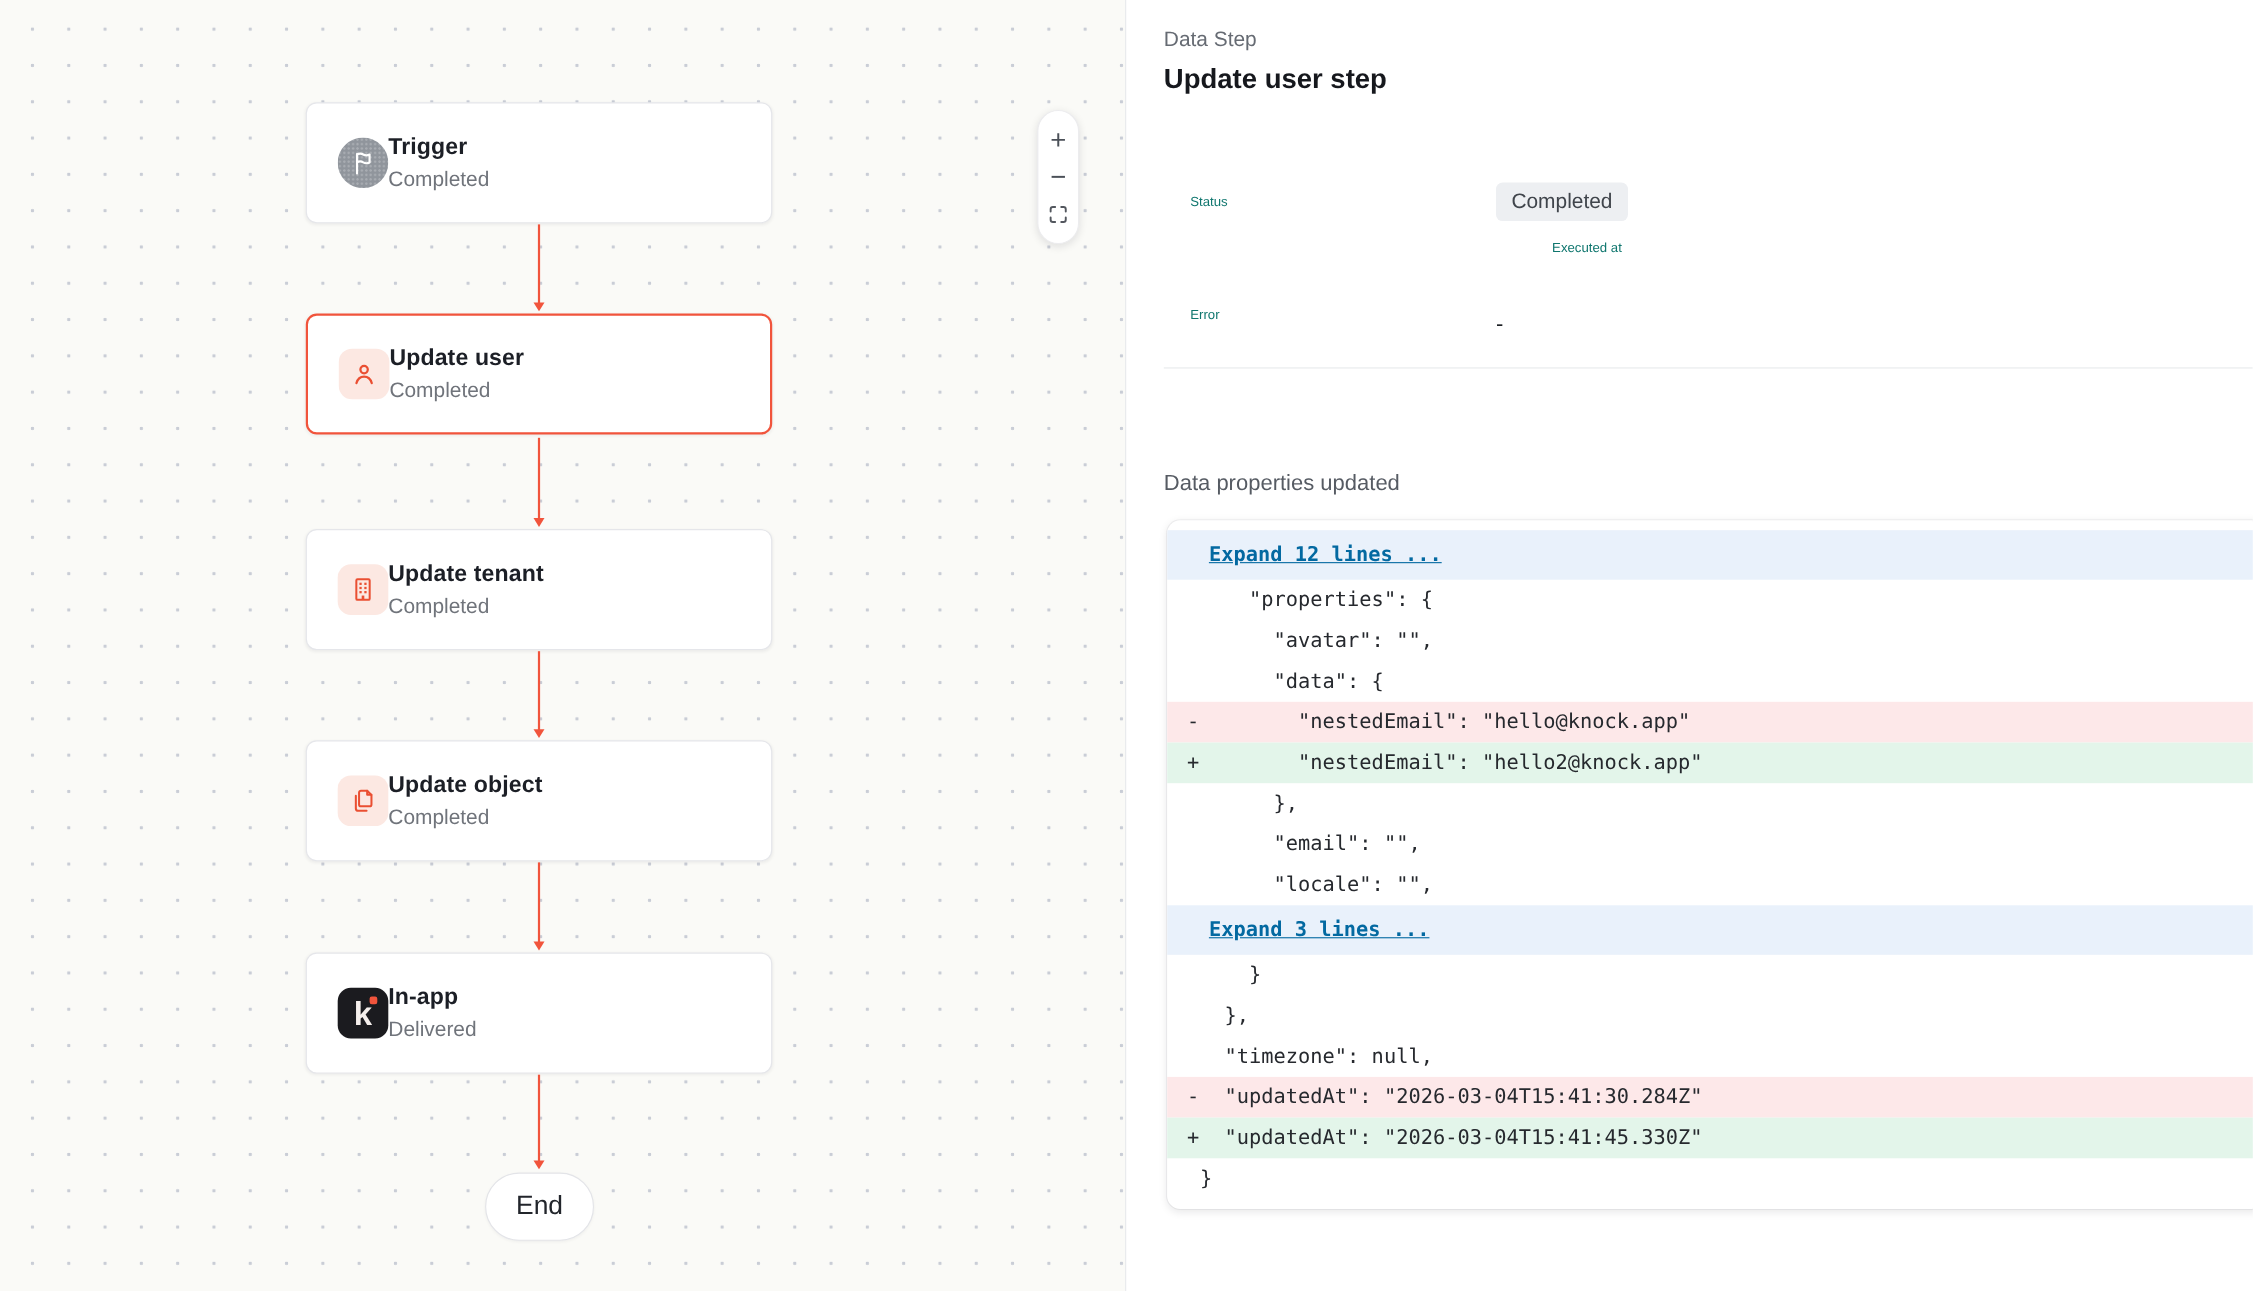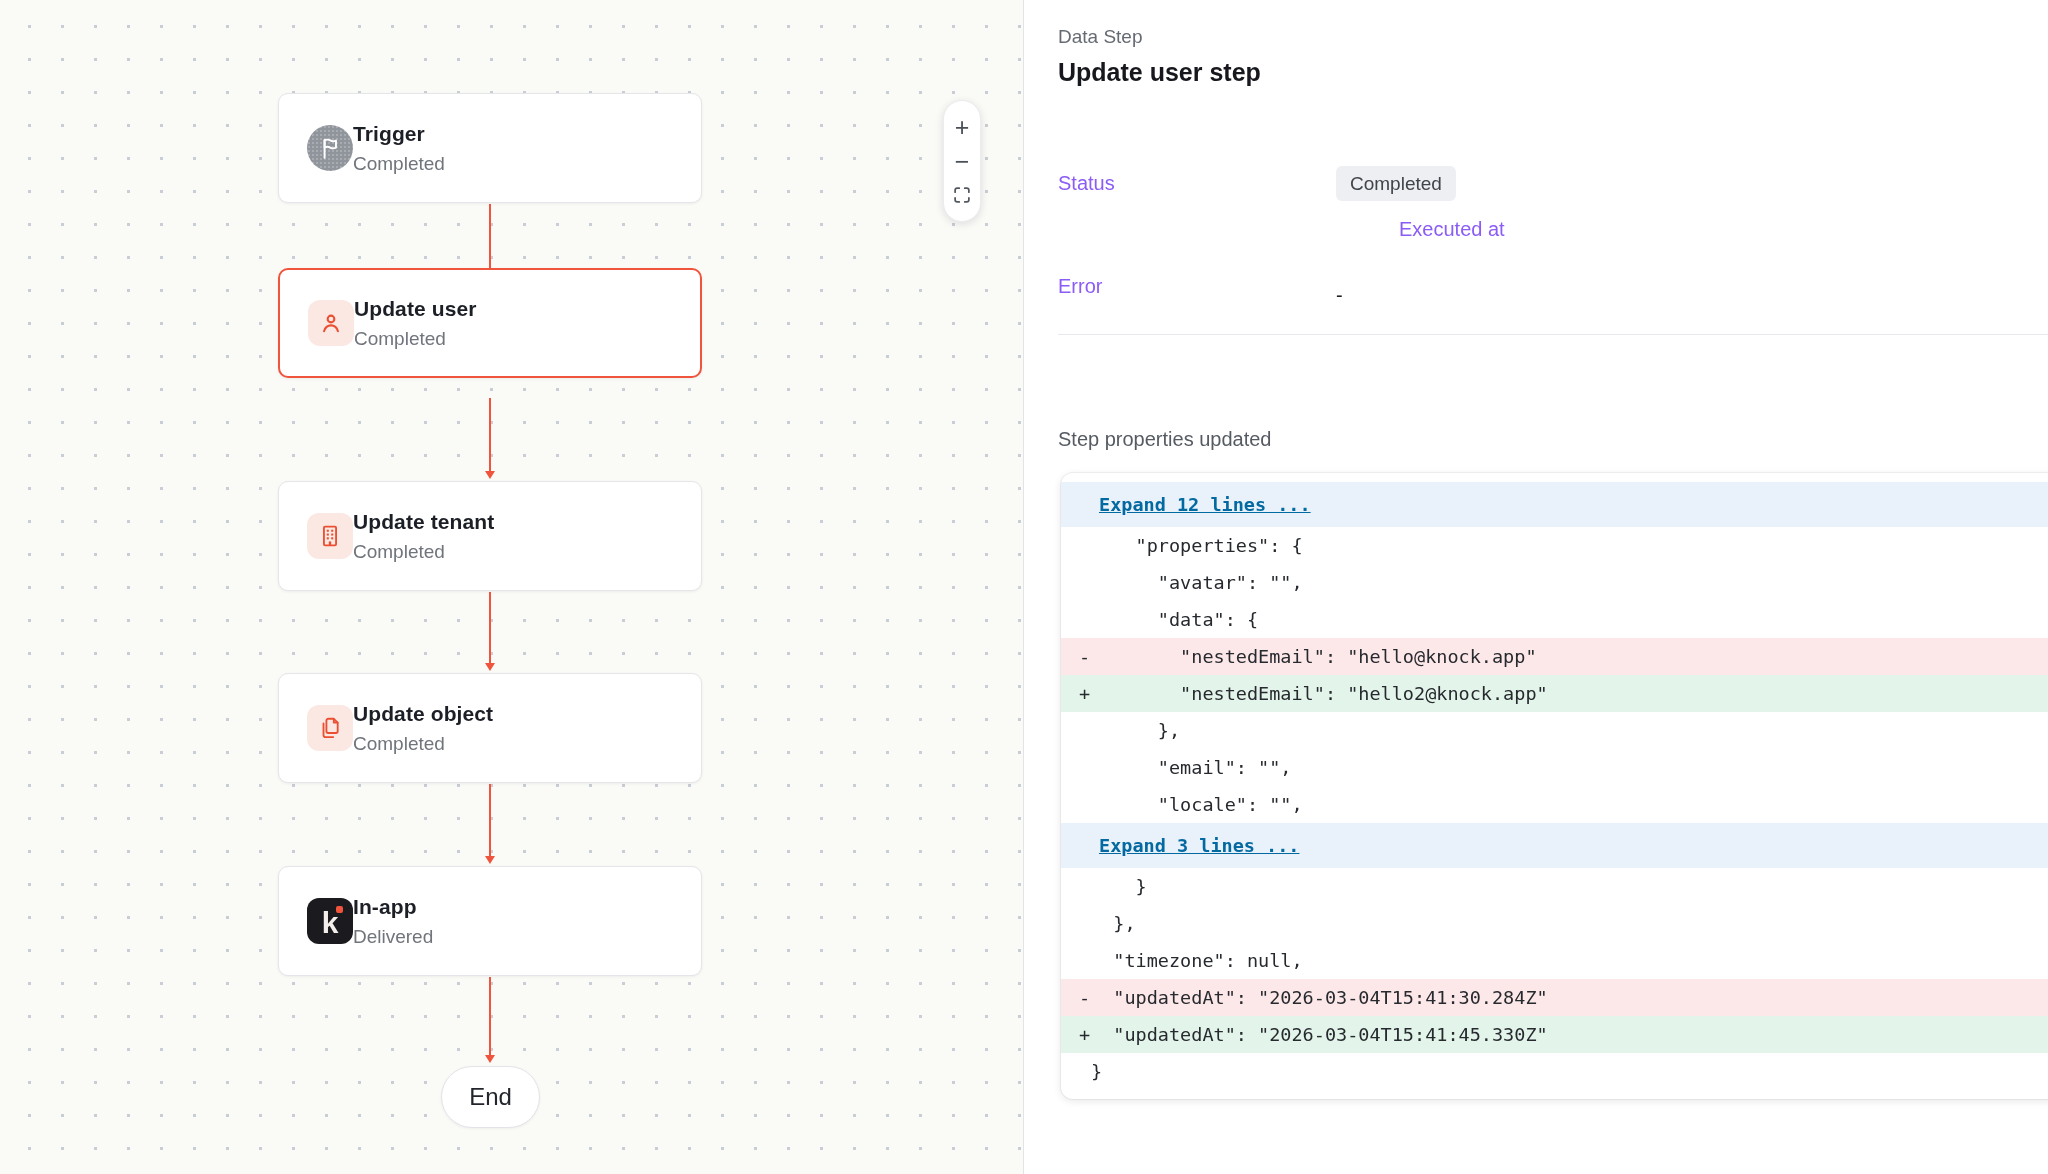--- a/index.html
+++ b/index.html
@@ -19,21 +19,21 @@
     border-right:1px solid #e2e4e8;
   }
   .node {
     position:absolute; left:278px; width:424px; height:110px;
     background:#ffffff; border:1px solid #e5e6ea; border-radius:10px;
     box-shadow:0 1px 3px rgba(20,20,30,0.06);
     display:flex; align-items:center; padding-left:28px; 
   }
   .node.selected { border:2px solid #F1543C; }
   .node-trigger { top:93px; }
-  .node-update-user { top:268px; }
+  .node-update-user { top:285px; }
   .node-update-tenant { top:481px; }
   .node-update-object { top:673px; }
   .node-in-app { top:866px; }
   .node-texts { display:flex; flex-direction:column; gap:7px; }
   .node-title { font-size:21px; font-weight:700; color:#1c1f26; letter-spacing:.1px; }
   .node-status { font-size:19px; color:#70747b; }
 
   .tile { width:46px; height:46px; border-radius:12px; display:flex; align-items:center; justify-content:center; flex:0 0 46px; }
   .tile-gray {
     border-radius:50%; background-color:#90959c;
@@ -79,21 +79,21 @@
     font-size:25px; color:#4b5058; line-height:1; display:flex; align-items:center; justify-content:center;
     font-family:"Liberation Sans", sans-serif;
   }
 
   
   .panel { position:relative; width:1024px; height:1174px; background:#ffffff; }
   .kicker { position:absolute; left:34px; top:26px; font-size:19px; color:#666b73; }
   .panel-title { position:absolute; left:34px; top:58px; font-size:25px; font-weight:700; color:#16181d; }
 
   .meta-row { position:absolute; left:34px; right:30px; display:flex; align-items:center; }
-  .meta-label { width:278px; flex:0 0 278px; font-size:20px; color:#8b5cf6; }
+  .meta-label { width:278px; flex:0 0 278px; font-size:12px; color:#0f766e;margin-left:24px; }
   .meta-value { font-size:20px; color:#1c1f24;margin-top:18px; }
   .row-status { top:160px; height:46px; }
   .row-executed { top:218px; height:40px;flex-direction:column; }
   .row-error { top:266px; height:40px; }
   .row-for-user { top:372px; height:40px; }
   .badge {
     background:#edeff2; color:#40454c; font-size:19px;
     padding:8px 14px; border-radius:6px; line-height:1;
   }
   .link-red { color:#F1503A; cursor:pointer; }
@@ -237,21 +237,21 @@
     <div class="meta-value">Mar 4 2026, 10:41:45</div>
   </div>
   <div class="meta-row row-error">
     <div class="meta-label">Error</div>
     <div class="meta-value">-</div>
   </div>
 
   <div class="divider"></div>
 
 
-  <div class="props-label">Step properties updated</div>
+  <div class="props-label">Data properties updated</div>
 
   <div class="diff-block">
       <div class="diff-row expand">
         <span class="expand-link">Expand 12 lines ...</span>
       </div>
       <div class="diff-row ctx">
         <span class="prefix"></span>
         <span class="code">    "properties": {</span>
       </div>
       <div class="diff-row ctx">

